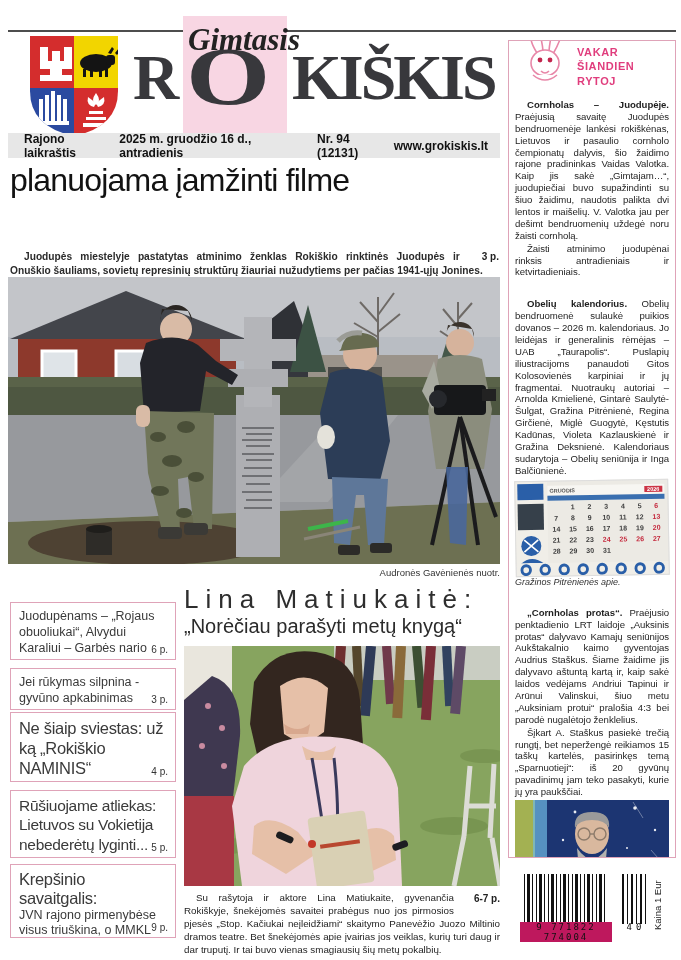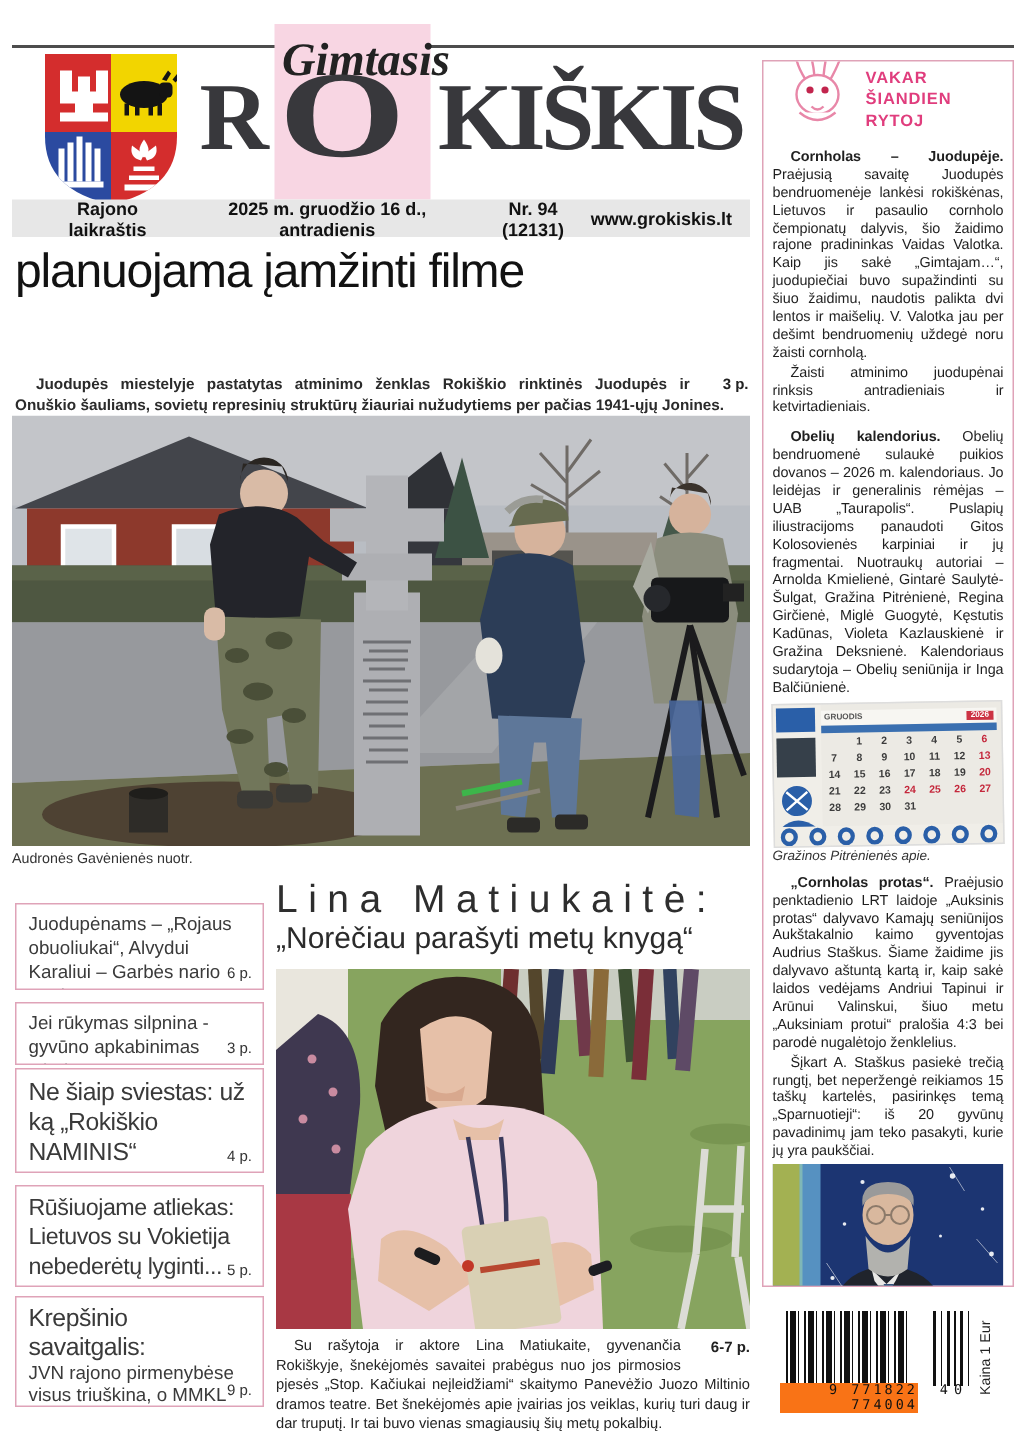--- a/index.html
+++ b/index.html
@@ -10,30 +10,30 @@
   .coa{position:absolute;left:26px;top:33px;width:96px;height:106px;}
   .logo-pink{position:absolute;left:183px;top:16px;width:104px;height:117px;background:#f8d6e3;}
   .gimtasis{position:absolute;left:188px;top:22px;font-family:"Liberation Serif",serif;
             font-style:italic;font-weight:bold;font-size:31px;color:#222;}
   .rk{position:absolute;font-family:"Liberation Serif",serif;font-weight:bold;color:#38383c;line-height:1;}
   .rk-r{left:133px;top:46px;font-size:64px;}
   .rk-o{left:186px;top:36px;font-size:82px;transform:scaleX(1.32);transform-origin:left top;}
   .rk-rest{left:292px;top:46px;font-size:64px;letter-spacing:-3px;}
   .infobar{position:absolute;left:8px;top:133px;width:492px;height:25px;background:#e7e7e7;
            display:flex;align-items:center;justify-content:space-between;
-           padding:0 12px 0 16px;box-sizing:border-box;font-size:12px;font-weight:bold;color:#111;text-align:center;}
+           padding:0 12px 0 16px;box-sizing:border-box;font-size:12px;font-weight:bold;color:#111;}
   
   .headline{position:absolute;left:10px;top:160px;width:490px;font-size:32px;
             letter-spacing:-0.8px;line-height:1.3;color:#121212;}
   .standfirst{position:absolute;left:10px;top:250px;width:489px;font-size:10.2px;font-weight:bold;
               color:#2b2b2b;line-height:1.35;text-align:justify;}
   .standfirst p{margin:0;text-indent:14px;}
   .pgref{float:right;font-weight:bold;font-size:10px;color:#222;padding-left:8px;}
   .main-photo{position:absolute;left:8px;top:277px;width:492px;height:287px;overflow:hidden;}
-  .main-credit{position:absolute;left:8px;top:567px;width:492px;font-size:9.5px;color:#333;}
+  .main-credit{position:absolute;left:8px;top:567px;width:492px;text-align:right;font-size:9.5px;color:#333;}
   
   .teaser{position:absolute;left:10px;width:166px;border:1px solid #dfa3b8;box-sizing:border-box;
           padding:5px 8px;color:#3a3a3a;overflow:hidden;}
   .teaser .tx{font-size:12.5px;line-height:1.28;}
   .teaser .tx-big{font-size:16.5px;line-height:1.22;letter-spacing:-0.3px;}
   .teaser .tx-mid{font-size:15.5px;line-height:1.25;letter-spacing:-0.3px;}
   .teaser .tp{position:absolute;right:7px;bottom:4px;font-size:10px;color:#333;}
   #t1{top:602px;height:58px;} #t2{top:668px;height:42px;} #t3{top:712px;height:70px;}
   #t4{top:790px;height:68px;} #t5{top:864px;height:74px;}
   #t5 .tt{font-size:16.5px;line-height:1.15;letter-spacing:-0.3px;}
@@ -47,21 +47,21 @@
   .f-cap p{margin:0;text-indent:12px;}
   
   .right-box{position:absolute;left:508px;top:40px;width:168px;height:818px;border:1px solid #dfa3b8;
              box-sizing:border-box;padding:2px 6px 0 6px;overflow:hidden;}
   .rubric{position:relative;height:56px;}
   .rabbit{position:absolute;left:8px;top:-16px;}
   .rubric-text{position:absolute;left:62px;top:2px;font-size:11px;font-weight:bold;color:#e03d7d;
                line-height:1.3;letter-spacing:0.6px;}
   .news p{margin:0 0 1px 0;font-size:9.6px;line-height:1.24;text-align:justify;
           text-indent:12px;color:#1f1f1f;letter-spacing:-0.05px;}
-  .news p.gap{margin-top:8px;}
+  .news p.gap{margin-top:20px;}
   .news .li{font-weight:bold;}
   .photo-cap{font-size:9px;font-style:italic;color:#333;margin:1px 0 2px 0;}
   
   .cal-photo{position:relative;height:94px;margin:3px 0 1px 0;background:#eceae4;overflow:hidden;
              transform:rotate(-1deg);border:1px solid #ddd;}
   .cal-left{position:absolute;left:0;top:0;width:32px;height:100%;}
   .cal-sheet{position:absolute;left:32px;top:4px;right:3px;}
   .cal-head{display:flex;justify-content:space-between;align-items:center;height:10px;
             background:#f7f6f2;font-size:5.5px;font-weight:bold;color:#555;padding:0 2px;}
   .cal-year{background:#cc3344;color:#fff;padding:0 3px;font-size:5.5px;}
@@ -71,22 +71,22 @@
   .cal-grid span.red{color:#c4283c;}
   .cal-lace{position:absolute;left:0;bottom:0;width:100%;height:13px;}
   
   .portrait{position:relative;height:96px;margin:2px 0 1px 0;overflow:hidden;}
   
   .barcode{position:absolute;left:524px;top:874px;width:150px;height:70px;}
   .bars-main{position:absolute;left:0;top:0;width:82px;height:50px;
      background:repeating-linear-gradient(90deg,#111 0 1.5px,#fff 1.5px 3px,#111 3px 6.5px,#fff 6.5px 8px,#111 8px 9px,#fff 9px 12px);}
   .bars-addon{position:absolute;left:98px;top:0;width:24px;height:50px;
      background:repeating-linear-gradient(90deg,#111 0 2px,#fff 2px 5px,#111 5px 6px,#fff 6px 9px);}
-  .bc-digits{position:absolute;left:-4px;top:48px;width:92px;background:#f97316;font-size:9px;
-             letter-spacing:2px;text-align:right;color:#111;font-family:"DejaVu Sans Mono",monospace;}
+  .bc-digits{position:absolute;left:-4px;top:48px;width:92px;background:#be185d;font-size:9px;
+             letter-spacing:2px;text-align:center;color:#111;font-family:"DejaVu Sans Mono",monospace;}
   .bc-addon-digits{position:absolute;left:100px;top:48px;width:24px;font-size:9px;letter-spacing:4px;
              text-align:center;color:#111;font-family:"DejaVu Sans Mono",monospace;}
   .bc-price{position:absolute;left:128px;top:-6px;height:62px;writing-mode:vertical-rl;
             transform:rotate(180deg);font-size:9.5px;color:#222;}
 </style>
 </head>
 <body>
 
 <div id="page">
 

